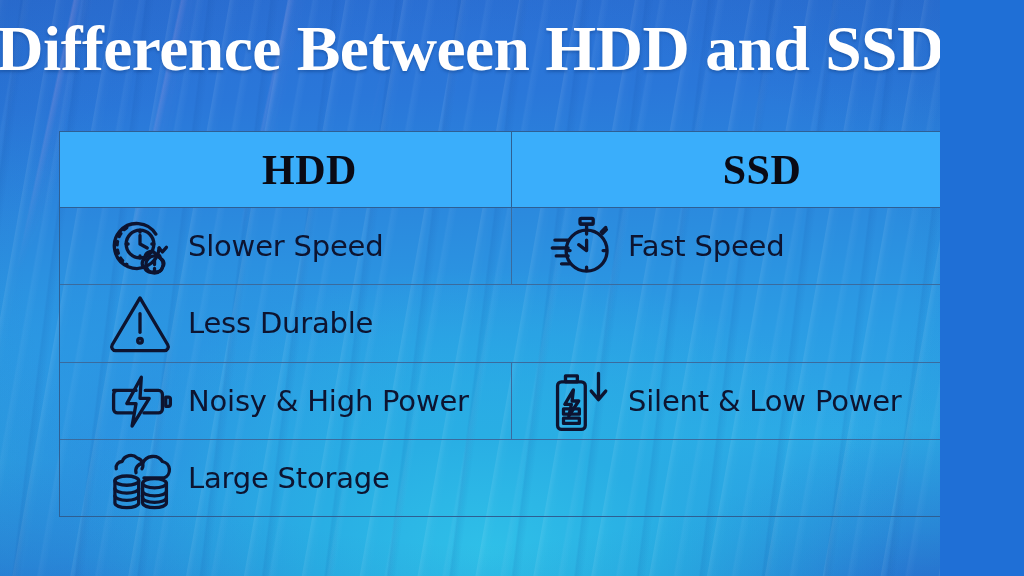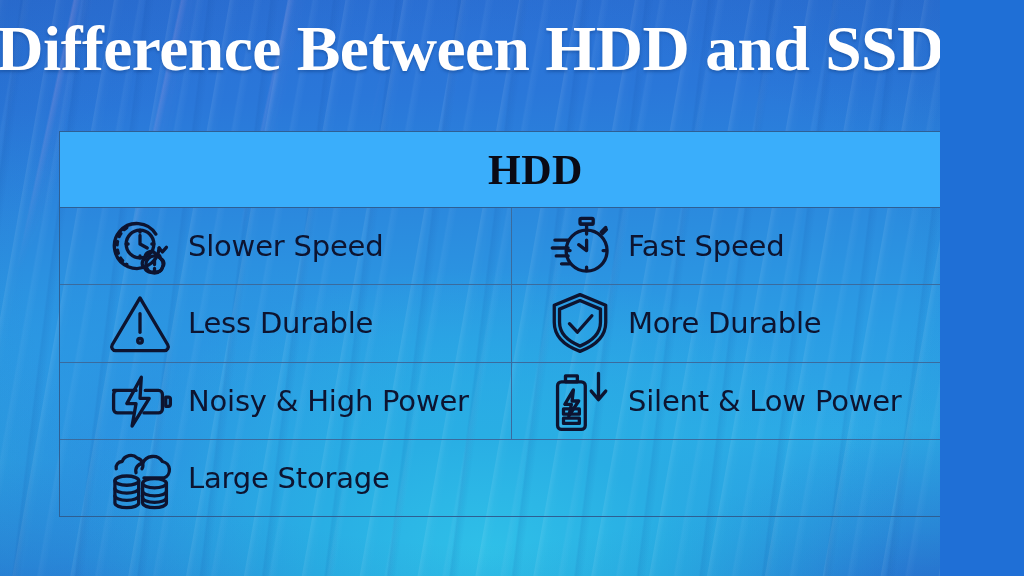--- a/index.html
+++ b/index.html
@@ -189,20 +189,21 @@
   <div class="bg-streaks2"></div>
   <div class="bg-pink"></div>
   <div class="bg-vignette"></div>
 
   <div class="title">Difference Between HDD and SSD</div>
 
   <div class="table">
 
     <div class="thead">
       <div class="th left">HDD</div>
+      <div class="th">SSD</div>
     </div>
 
     <div class="tbody">
 
       <div class="trow">
         <div class="td left">
           <span class="cell-icon">
             <svg viewBox="0 0 100 100">
               <path d="M74 32a34 34 0 1 0 5 21"></path>
               <path d="M79 53 l5 6 6 -7" stroke-width="5"></path>
@@ -237,30 +238,20 @@
         <div class="td left">
           <span class="cell-icon">
             <svg viewBox="0 0 100 100">
               <path d="M50 12 L92 83 a6 6 0 0 1 -5 9 H13 a6 6 0 0 1 -5 -9 Z"></path>
               <path d="M50 36 v28"></path>
               <circle cx="50" cy="77" r="3.5"></circle>
             </svg>
           </span>
           <span class="cell-label">Less Durable</span>
         </div>
-        <div class="td right">
-          <span class="cell-icon">
-            <svg viewBox="0 0 100 100">
-              <path d="M50 7 L89 23 v26 c0 22 -17 36 -39 44 C28 85 11 71 11 49 V23 Z"></path>
-              <path d="M50 16 L81 29 v20 c0 18 -14 29 -31 36 C33 78 19 67 19 49 V29 Z"></path>
-              <path d="M34 51 l12 13 l22 -25"></path>
-            </svg>
-          </span>
-          <span class="cell-label">More Durable</span>
-        </div>
       </div>
 
       <div class="trow">
         <div class="td left">
           <span class="cell-icon">
             <svg viewBox="0 0 100 100">
               <path d="M10 34 h34 M58 34 h20 a6 6 0 0 1 6 6 v22 a6 6 0 0 1 -6 6 H56 M38 68 H16 a6 6 0 0 1 -6 -6 V40 a6 6 0 0 1 6 -6"></path>
               <path d="M89 44 h4 a3 3 0 0 1 3 3 v8 a3 3 0 0 1 -3 3 h-4 Z"></path>
               <path d="M52 14 L30 54 h14 L38 88 L64 46 H50 Z"></path>
             </svg>

